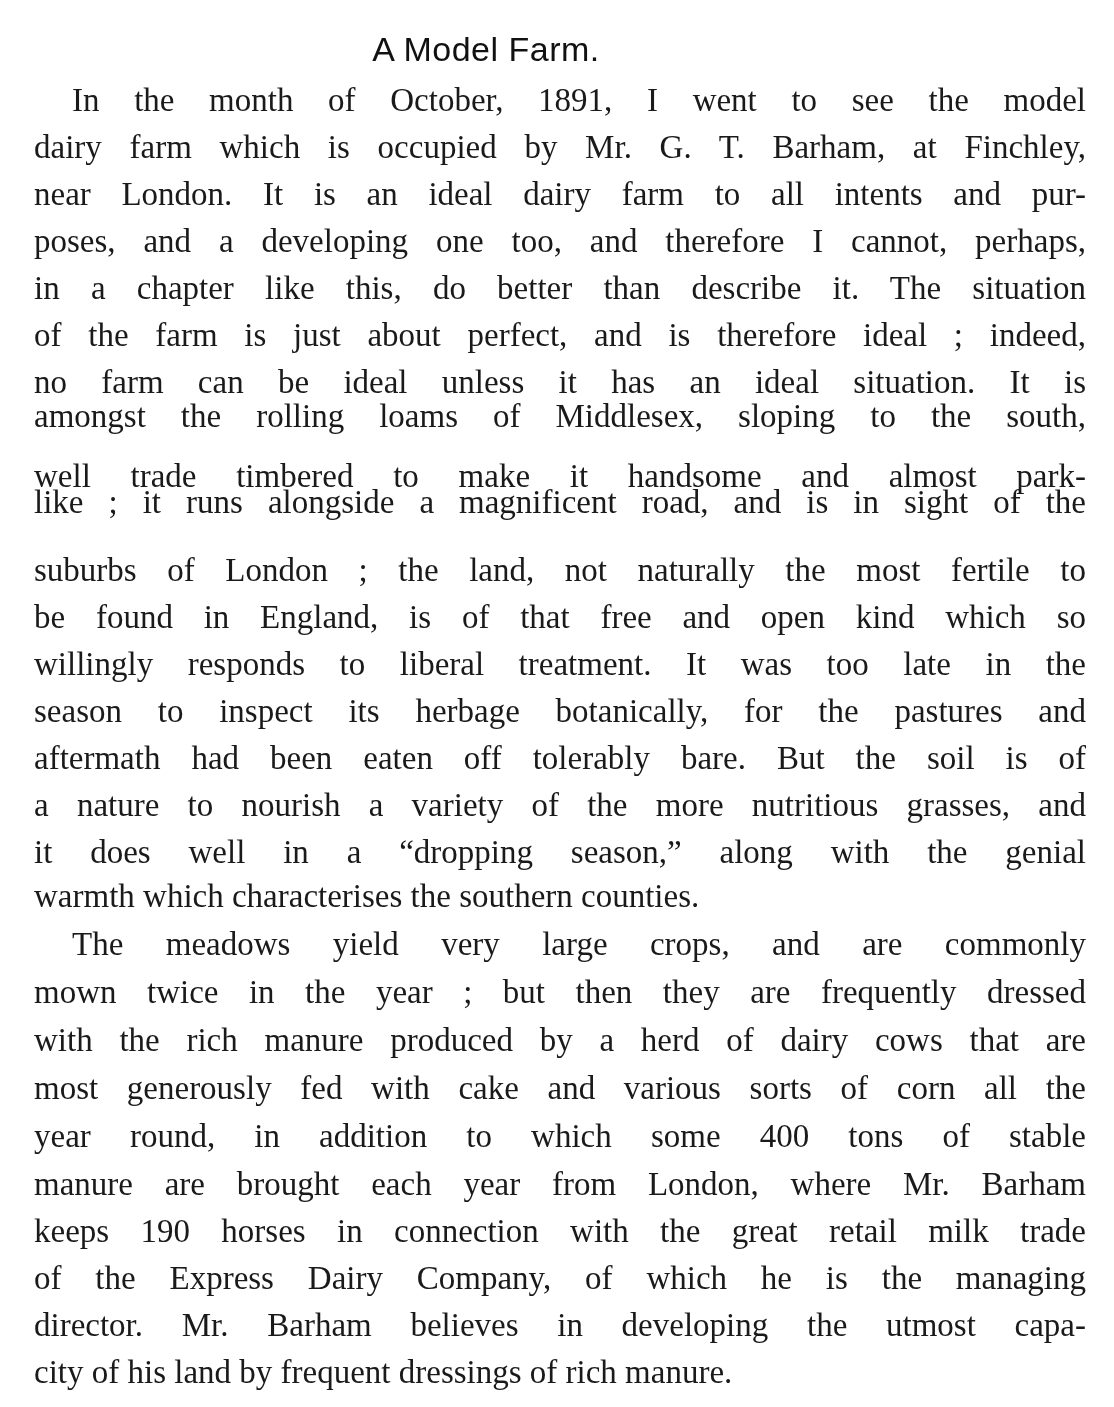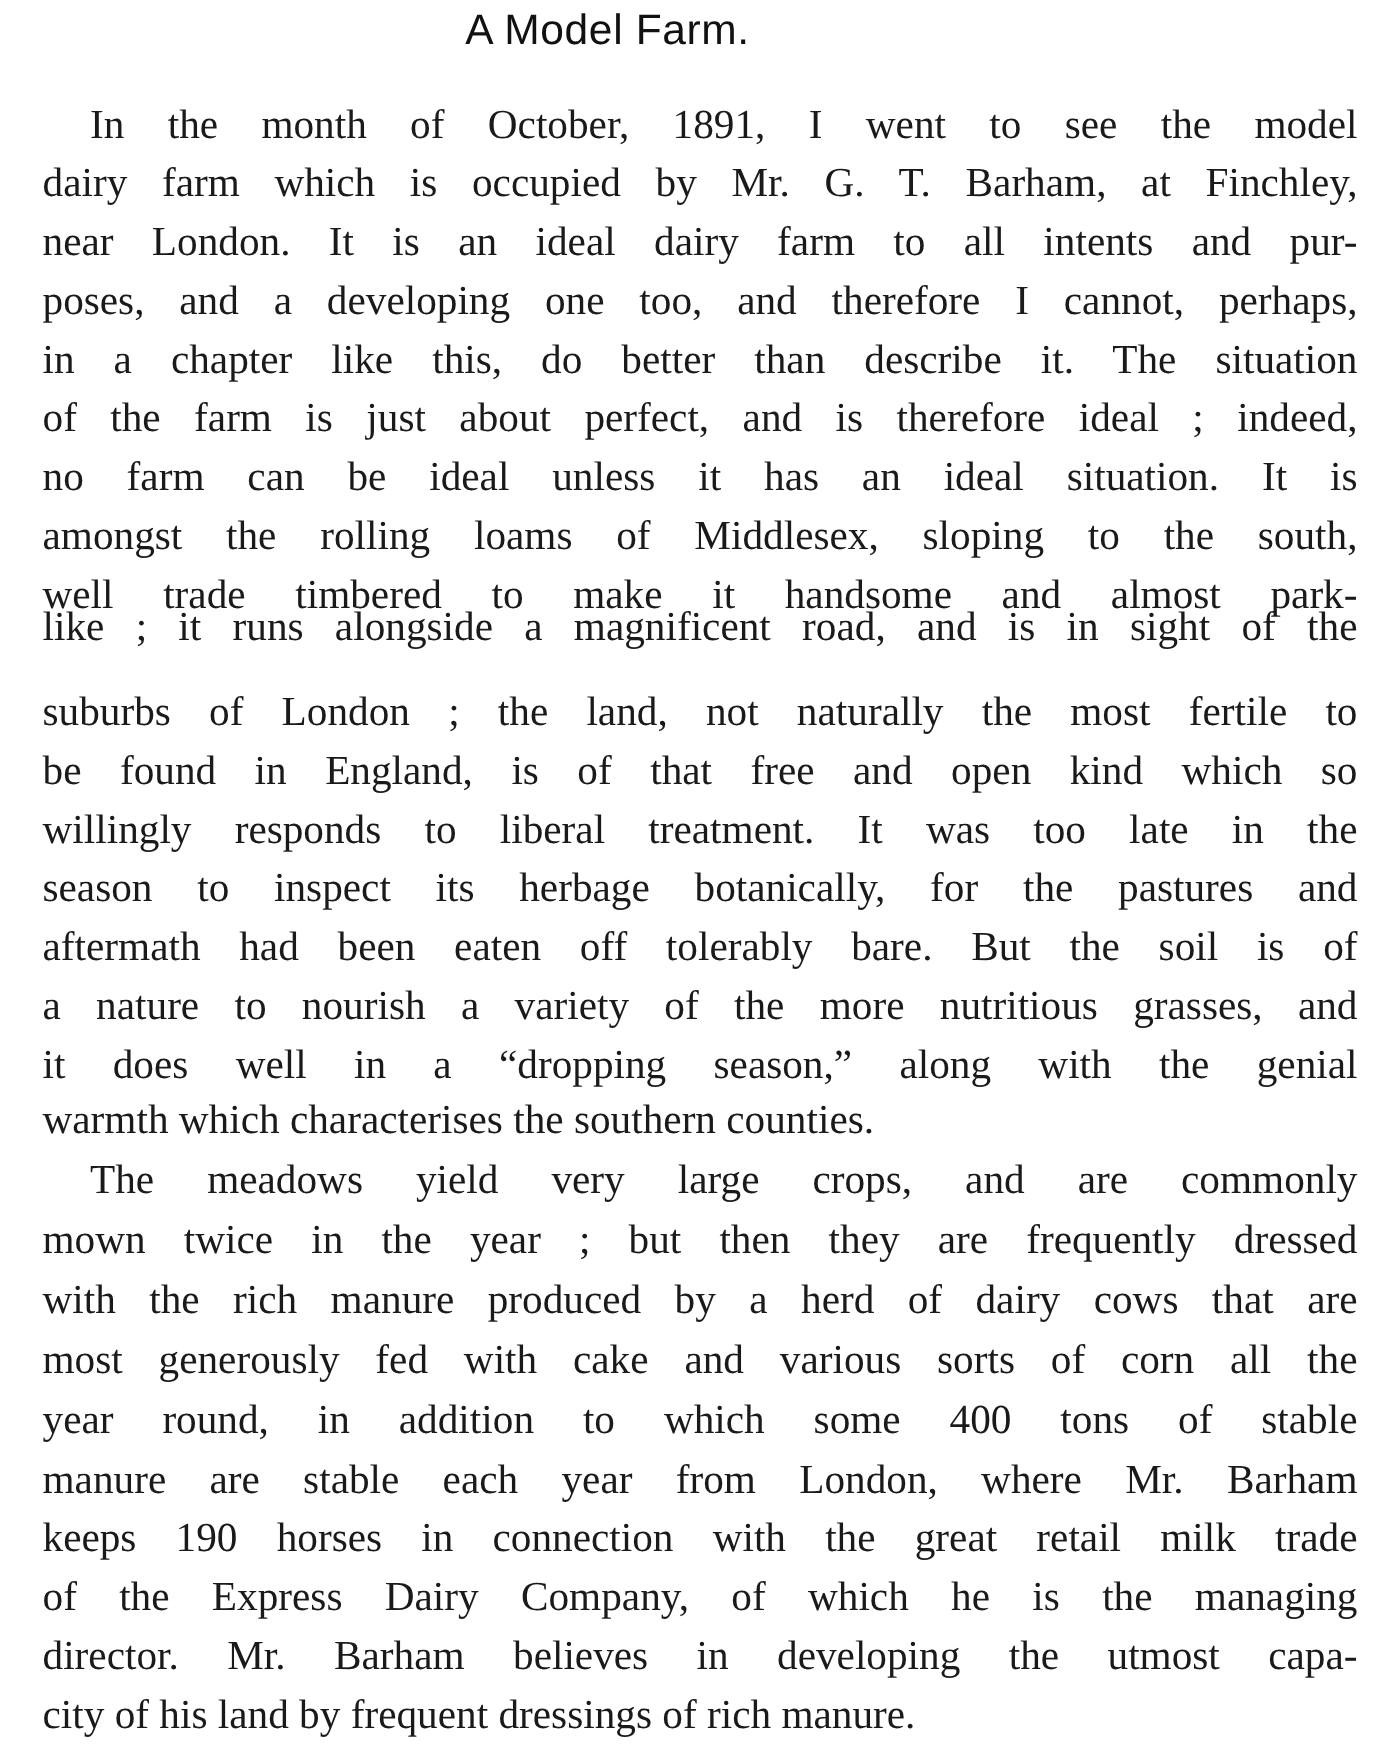--- a/index.html
+++ b/index.html
@@ -1,18 +1,18 @@
 <!DOCTYPE html>
 <html><head>
   <meta charset="utf-8">
   <style>
     html, body { margin: 0; padding: 0; background: #ffffff; }
     body { width: 1114px; height: 1407px; position: relative; overflow: hidden; color: #111; }
     .title {
-      position: absolute; top: 5px; left: 0; width: 972px; text-align: center;
+      position: absolute; top: 30px; left: 0; width: 972px; text-align: center;
       font-family: "Liberation Sans", sans-serif; font-size: 34px; letter-spacing: 0.5px; color: #111;
     }
     .line {
       position: absolute; left: 34px; width: 1052px; height: 46px;
       font-family: "Liberation Serif", serif; font-size: 33px; line-height: 46px;
       white-space: nowrap; text-align: justify; text-align-last: justify;
       color: #1a1a1a;
     }
     .line.last { text-align-last: left; }
     .line.indent { left: 72px; width: 1014px; }
@@ -23,37 +23,37 @@
 <div class="title">A Model Farm.</div>
 
 <div>
   <div class="line indent" style="top:77px">In the month of October, 1891, I went to see the model</div>
   <div class="line" style="top:124px">dairy farm which is occupied by Mr. G. T. Barham, at Finchley,</div>
   <div class="line" style="top:171px">near London.  It is an ideal dairy farm to all intents and pur-</div>
   <div class="line" style="top:218px">poses, and a developing one too, and therefore I cannot, perhaps,</div>
   <div class="line" style="top:265px">in a chapter like this, do better than describe it.  The situation</div>
   <div class="line" style="top:312px">of the farm is just about perfect, and is therefore ideal ; indeed,</div>
   <div class="line" style="top:359px">no farm can be ideal unless it has an ideal situation.  It is</div>
-  <div class="line" style="top:406px">amongst the rolling loams of Middlesex, sloping to the south,</div>
+  <div class="line" style="top:393px">amongst the rolling loams of Middlesex, sloping to the south,</div>
   <div class="line" style="top:453px">well trade timbered to make it handsome and almost park-</div>
   <div class="line" style="top:479px">like ; it runs alongside a magnificent road, and is in sight of the</div>
   <div class="line" style="top:547px">suburbs of London ; the land, not naturally the most fertile to</div>
   <div class="line" style="top:594px">be found in England, is of that free and open kind which so</div>
   <div class="line" style="top:641px">willingly responds to liberal treatment.  It was too late in the</div>
   <div class="line" style="top:688px">season to inspect its herbage botanically, for the pastures and</div>
   <div class="line" style="top:735px">aftermath had been eaten off tolerably bare.  But the soil is of</div>
   <div class="line" style="top:782px">a nature to nourish a variety of the more nutritious grasses, and</div>
   <div class="line" style="top:829px">it does well in a “dropping season,” along with the genial</div>
   <div class="line last" style="top:873px">warmth which characterises the southern counties.</div>
 </div>
 
 <div>
   <div class="line indent" style="top:921px">The meadows yield very large crops, and are commonly</div>
   <div class="line" style="top:969px">mown twice in the year ; but then they are frequently dressed</div>
   <div class="line" style="top:1017px">with the rich manure produced by a herd of dairy cows that are</div>
   <div class="line" style="top:1065px">most generously fed with cake and various sorts of corn all the</div>
   <div class="line" style="top:1113px">year round, in addition to which some 400 tons of stable</div>
-  <div class="line" style="top:1161px">manure are stable each year from London, where Mr. Barham</div>
+  <div class="line" style="top:1161px">manure are brought each year from London, where Mr. Barham</div>
   <div class="line" style="top:1208px">keeps 190 horses in connection with the great retail milk trade</div>
   <div class="line" style="top:1255px">of the Express Dairy Company, of which he is the managing</div>
   <div class="line" style="top:1302px">director.  Mr. Barham believes in developing the utmost capa-</div>
   <div class="line last" style="top:1349px">city of his land by frequent dressings of rich manure.</div>
 </div>
 
 </body></html>

